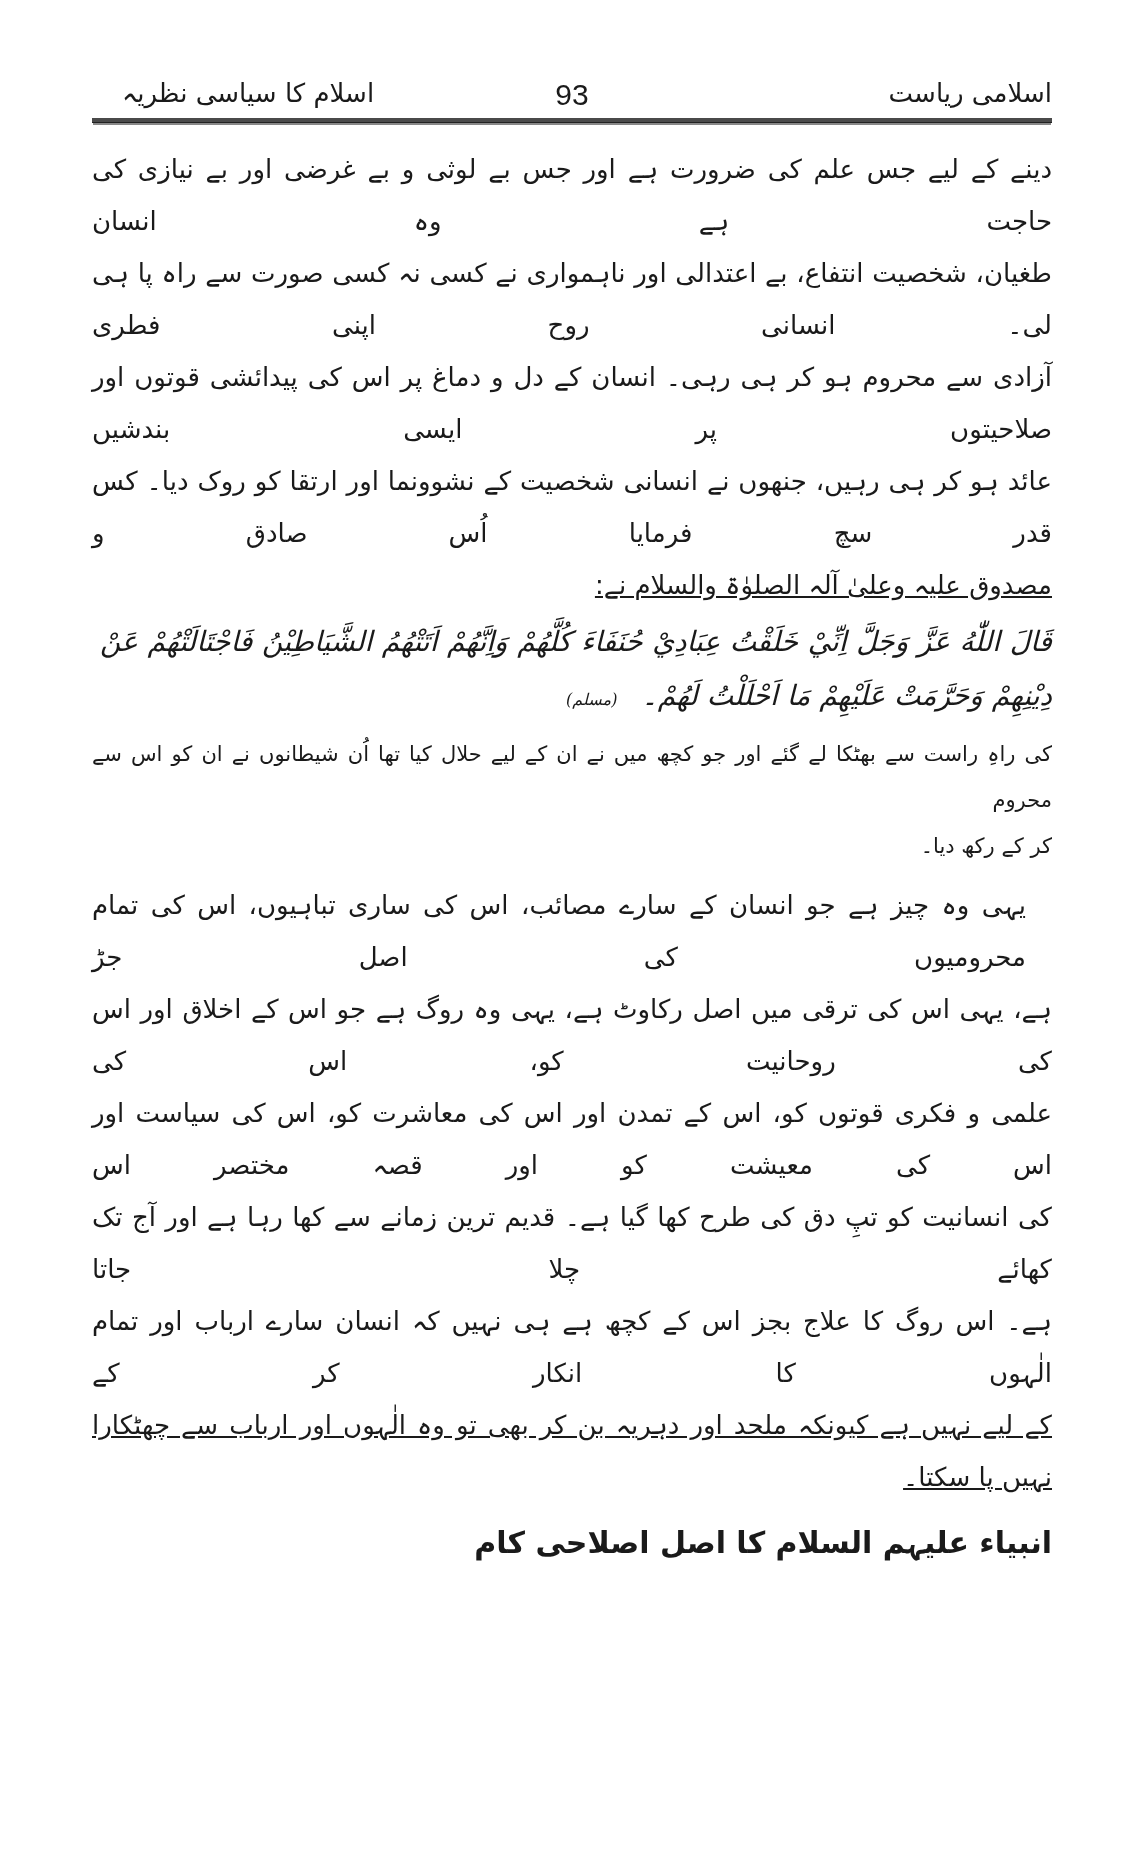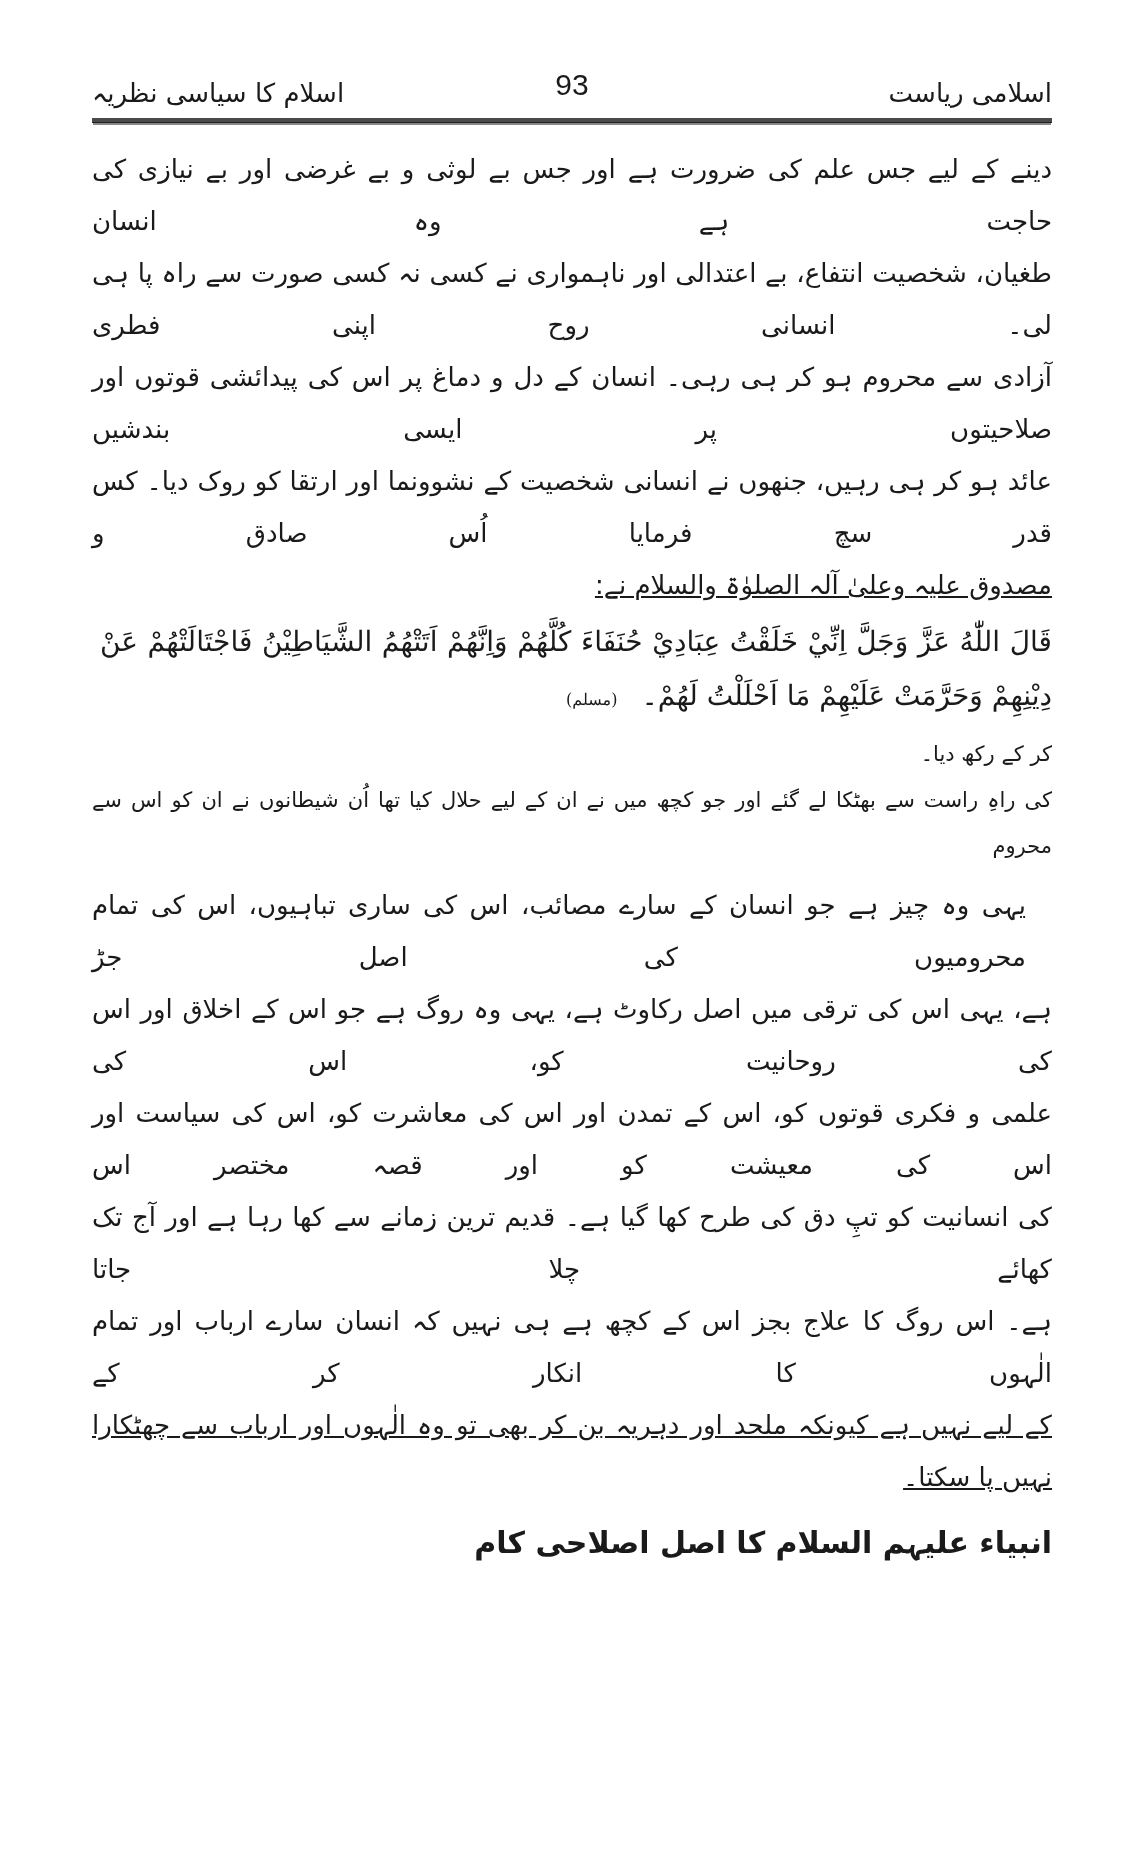--- a/index.html
+++ b/index.html
@@ -13,41 +13,43 @@
   }
   .page { position: absolute; left: 92px; top: 60px; width: 960px; }
   .header {
     position: relative; height: 56px;
     display: flex; align-items: flex-end; justify-content: space-between;
     direction: rtl;
   }
   .header .running-title {
     font-size: 26px; font-family: "DejaVu Sans", sans-serif; line-height: 1;
     padding-bottom: 10px;
+    margin-left: 30px;
   }
   .header .page-number {
     position: absolute; left: 50%; transform: translateX(-50%);
-    bottom: 14px;
+    bottom: 4px;
     font-family: "Liberation Sans", sans-serif; font-size: 30px; direction: ltr;
   }
   .rule {
     height: 4px; background: #4a4a4a; margin-top: 2px;
     border-bottom: 1px solid #222; box-shadow: 0 3px 0 -1px #888;
   }
   .body-text {
     direction: rtl; text-align: justify; text-align-last: right;
     font-family: "DejaVu Sans", sans-serif;
     margin-top: 20px;
   }
   .para { font-size: 26px; line-height: 52px; margin: 0; }
   .para .line { display: block; text-align: justify; text-align-last: justify; }
   .para .line.last { text-align-last: right; text-decoration: underline; }
   .arabic {
     font-family: "DejaVu Serif", serif; font-size: 28px; line-height: 54px;
     margin: 4px 0 0 8px;
+    font-style: italic;
   }
   .arabic .line { display: block; text-align-last: justify; }
   .arabic .line.last { text-align-last: right; }
   .citation { font-size: 16px; margin-right: 24px; }
   .translation { font-size: 21px; line-height: 46px; margin: 4px 0 10px 0; }
   .translation .line { display: block; text-align-last: justify; }
   .translation .line.last { text-align-last: right; }
   .indent-first .line:first-child { padding-right: 26px; }
   .section-heading {
     font-size: 30px; font-weight: bold; line-height: 64px; margin: 8px 0 0 0;
@@ -75,22 +77,22 @@
       <span class="line">عائد ہو کر ہی رہیں، جنھوں نے انسانی شخصیت کے نشوونما اور ارتقا کو روک دیا۔ کس قدر سچ فرمایا اُس صادق و</span>
       <span class="line last">مصدوق علیہ وعلیٰ آلہ الصلوٰۃ والسلام نے:</span>
     </p>
 
     <p class="arabic">
       <span class="line">قَالَ اللّٰهُ عَزَّ وَجَلَّ اِنِّيْ خَلَقْتُ عِبَادِيْ حُنَفَاءَ كُلَّهُمْ وَاِنَّهُمْ اَتَتْهُمُ الشَّيَاطِيْنُ فَاجْتَالَتْهُمْ عَنْ</span>
       <span class="line last"><span>دِيْنِهِمْ وَحَرَّمَتْ عَلَيْهِمْ مَا اَحْلَلْتُ لَهُمْ۔</span><span class="citation">(مسلم)</span></span>
     </p>
 
     <p class="translation">
+      <span class="line">کی راہِ راست سے بھٹکا لے گئے اور جو کچھ میں نے ان کے لیے حلال کیا تھا اُن شیطانوں نے ان کو اس سے محروم</span>
       <span class="line last">کر کے رکھ دیا۔</span>
-      <span class="line">کی راہِ راست سے بھٹکا لے گئے اور جو کچھ میں نے ان کے لیے حلال کیا تھا اُن شیطانوں نے ان کو اس سے محروم</span>
     </p>
 
     <p class="para indent-first">
       <span class="line">یہی وہ چیز ہے جو انسان کے سارے مصائب، اس کی ساری تباہیوں، اس کی تمام محرومیوں کی اصل جڑ</span>
       <span class="line">ہے، یہی اس کی ترقی میں اصل رکاوٹ ہے، یہی وہ روگ ہے جو اس کے اخلاق اور اس کی روحانیت کو، اس کی</span>
       <span class="line">علمی و فکری قوتوں کو، اس کے تمدن اور اس کی معاشرت کو، اس کی سیاست اور اس کی معیشت کو اور قصہ مختصر اس</span>
       <span class="line">کی انسانیت کو تپِ دق کی طرح کھا گیا ہے۔ قدیم ترین زمانے سے کھا رہا ہے اور آج تک کھائے چلا جاتا</span>
       <span class="line">ہے۔ اس روگ کا علاج بجز اس کے کچھ ہے ہی نہیں کہ انسان سارے ارباب اور تمام الٰہوں کا انکار کر کے</span>
       <span class="line last">کے لیے نہیں ہے کیونکہ ملحد اور دہریہ بن کر بھی تو وہ الٰہوں اور ارباب سے چھٹکارا نہیں پا سکتا۔</span>
     </p>

